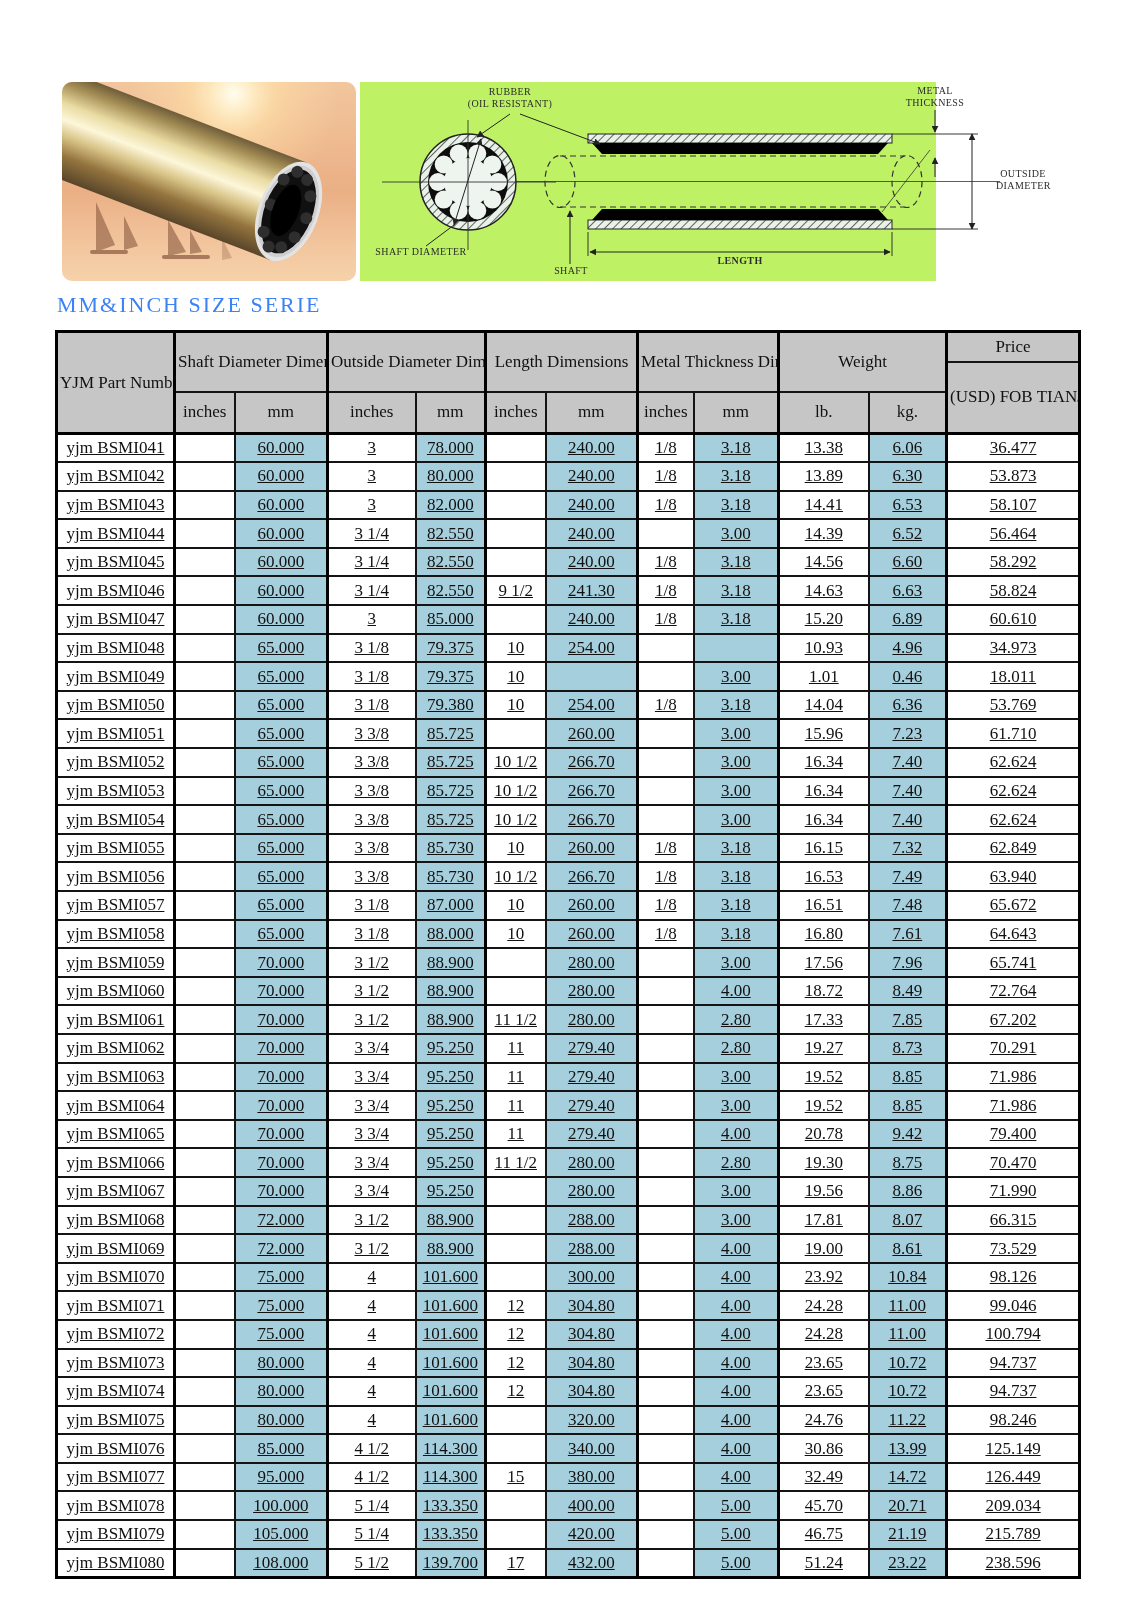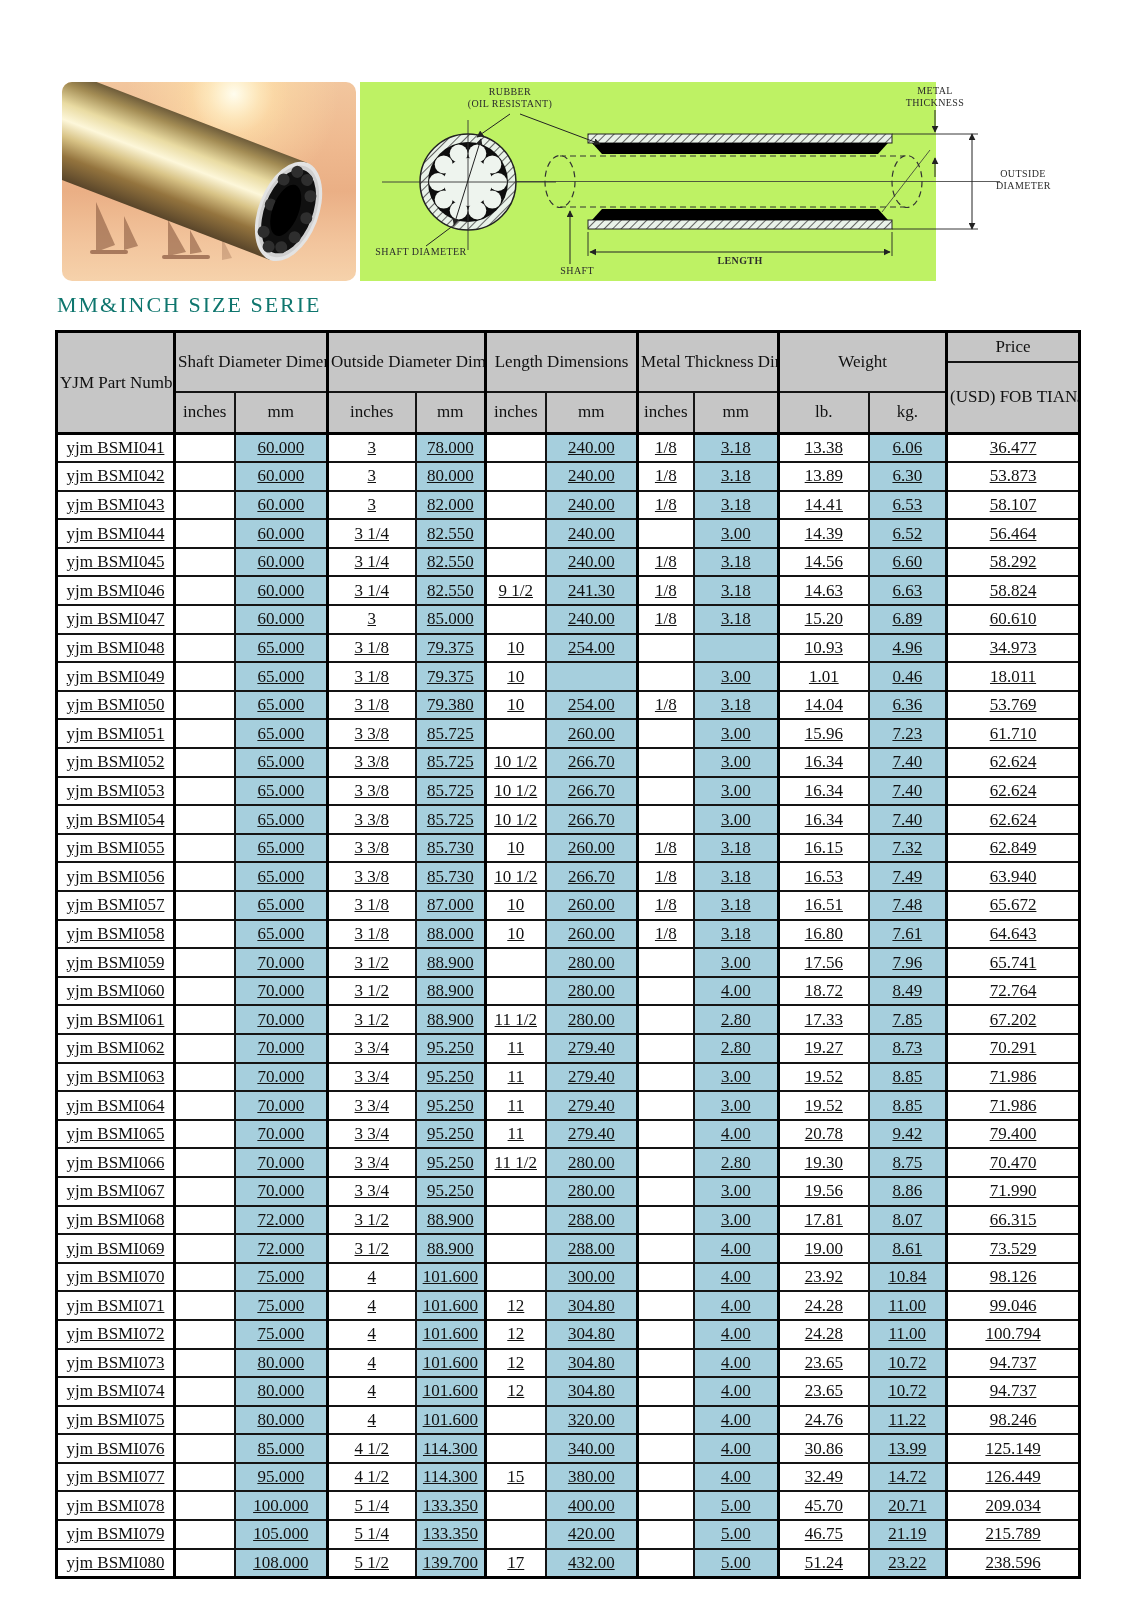--- a/index.html
+++ b/index.html
@@ -33,21 +33,21 @@
   #diagram svg { position:absolute; left:0; top:0; }
   .dlabel {
     position:absolute; font-size:10px; line-height:1.2; letter-spacing:0.4px;
     color:#2c2c2c; white-space:pre-line; text-align:center;
     font-family:"Liberation Serif","DejaVu Serif",serif;
   }
 
   
   #title {
     position:absolute; left:57px; top:292px;
-    font-size:22px; letter-spacing:2px; color:#0f766e;
+    font-size:22px; letter-spacing:2px; color:#3b82f6;
     font-family:"Liberation Serif","DejaVu Serif",serif;
   }
 
   
   #tablewrap { position:absolute; left:55px; top:330px; }
   table.size {
     border-collapse: collapse; table-layout: fixed;
     width: 1023px;
     border: 3px solid #000;
     font-size: 17px;
@@ -204,21 +204,21 @@
         <line x1="160" y1="32" x2="240" y2="62" stroke="#222" stroke-width="1" marker-end="url(#arr)"></line>
       </g>
     </svg>
     <div class="dlabel" style="left:80px; top:4px; width:140px;">RUBBER
 (OIL RESISTANT)</div>
     <div class="dlabel" style="left:532px; top:3px; width:86px;">METAL
 THICKNESS</div>
     <div class="dlabel" style="left:616px; top:86px; width:54px;margin-left:20px;">OUTSIDE
 DIAMETER</div>
     <div class="dlabel" style="left:6px; top:164px; width:110px; text-align:center;">SHAFT DIAMETER</div>
-    <div class="dlabel" style="left:188px; top:183px; width:46px;text-align:right;">SHAFT</div>
+    <div class="dlabel" style="left:188px; top:183px; width:46px;">SHAFT</div>
     <div class="dlabel" style="left:330px; top:173px; width:100px;font-weight:bold;">LENGTH</div>
   </div>
 
   <div id="title">MM&amp;INCH SIZE SERIE</div>
 
   <div id="tablewrap">
     <table class="size">
       <colgroup>
         <col class="c-part">
           <col class="c-sin">

